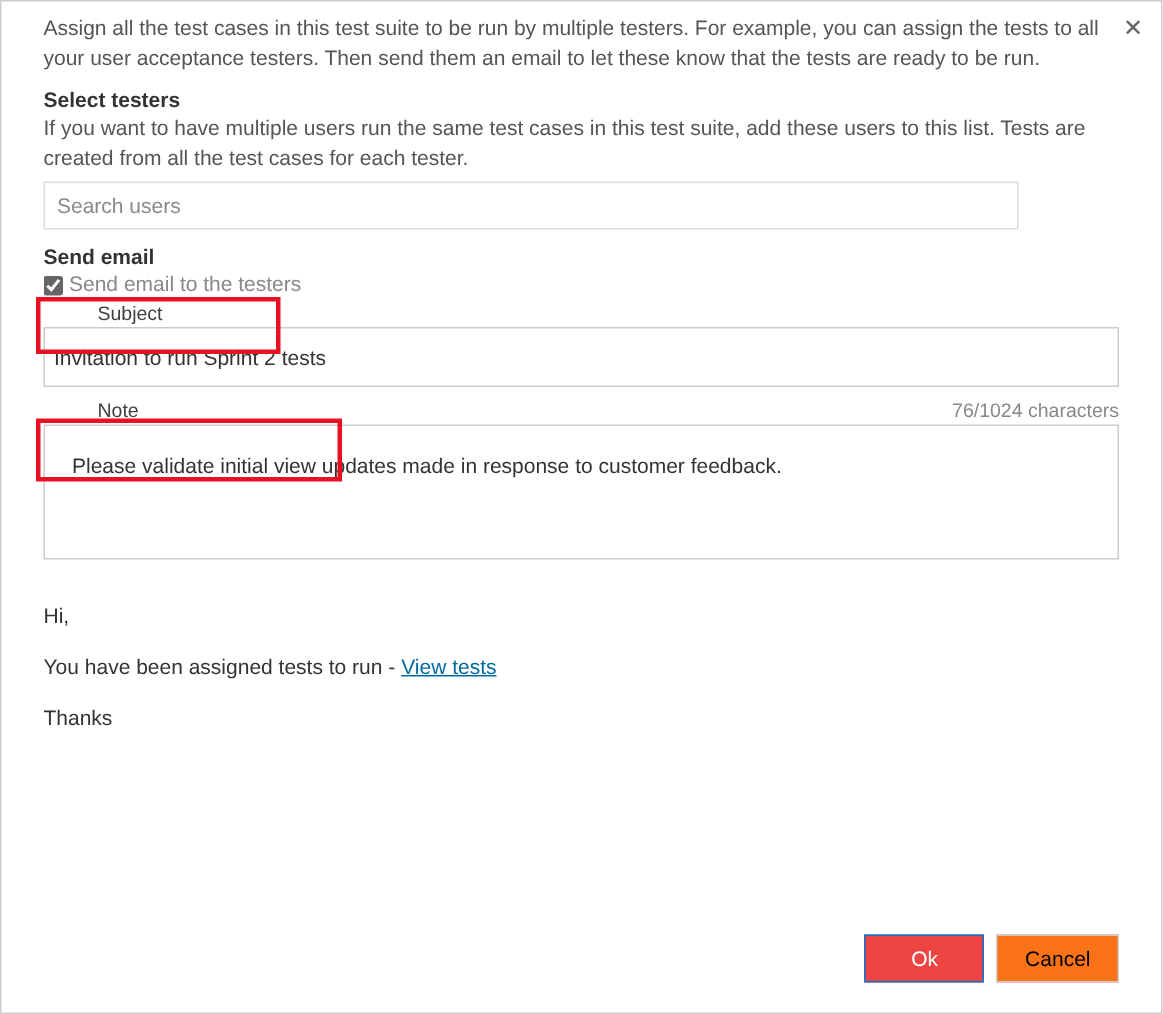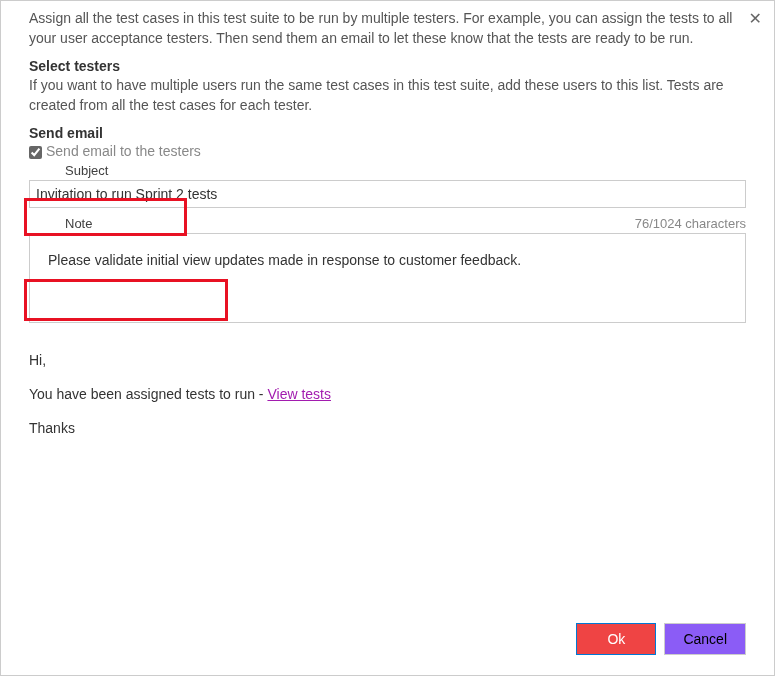--- a/index.html
+++ b/index.html
@@ -116,21 +116,21 @@
       justify-content: space-between;
       align-items: baseline;
       margin-top: 4px;
     }
     .char-count {
       color: #888;
       font-size: 13px;
     }
     .subject-input {
       width: 100%;
-      height: 28px;
+      height: 40px;
       border: 1px solid #ccc;
       padding: 4px 6px;
       font-family: inherit;
       font-size: 14px;
       color: #333;
       margin-top: 2px;
     }
     .note-textarea {
       width: 100%;
       height: 90px;
@@ -141,35 +141,35 @@
       color: #333;
       resize: none;
       margin-top: 2px;
     }
     .preview {
       margin-top: 18px;
       color: #333;
       line-height: 2.4;
     }
     .preview a {
-      color: #a21caf;
+      color: #0369a1;
       text-decoration: underline;
     }
     .footer {
       position: absolute;
       bottom: 20px;
       right: 28px;
       display: flex;
       gap: 8px;
     }
     .btn {
       min-width: 80px;
       height: 32px;
       border: 1px solid #ccc;
-      background: #8b5cf6;
+      background: #f97316;
       font-family: inherit;
       font-size: 14px;
       cursor: pointer;
       padding: 0 18px;
     }
     .btn-primary {
       background: #ef4444;
       color: #fff;
       border-color: #0078d4;
     }
@@ -182,20 +182,23 @@
   <button class="close-btn">
     <span>✕</span>
   </button>
 
 
   <p class="intro-text">Assign all the test cases in this test suite to be run by multiple testers. For example, you can assign the tests to all your user acceptance testers. Then send them an email to let these know that the tests are ready to be run.</p>
 
   <div class="section-header">Select testers</div>
   <p class="helper-text">If you want to have multiple users run the same test cases in this test suite, add these users to this list. Tests are created from all the test cases for each tester.</p>
 
+  <div class="search-wrap">
+    <input type="text" class="search-input" placeholder="Search users" style="">
+  </div>
 
 
   <div class="send-email-section">
     <div class="section-header">Send email</div>
     <div class="checkbox-row">
       <input type="checkbox" checked="" style="">
       <span class="checkbox-label">Send email to the testers</span>
     </div>
 
     <div class="field-label">Subject</div>

